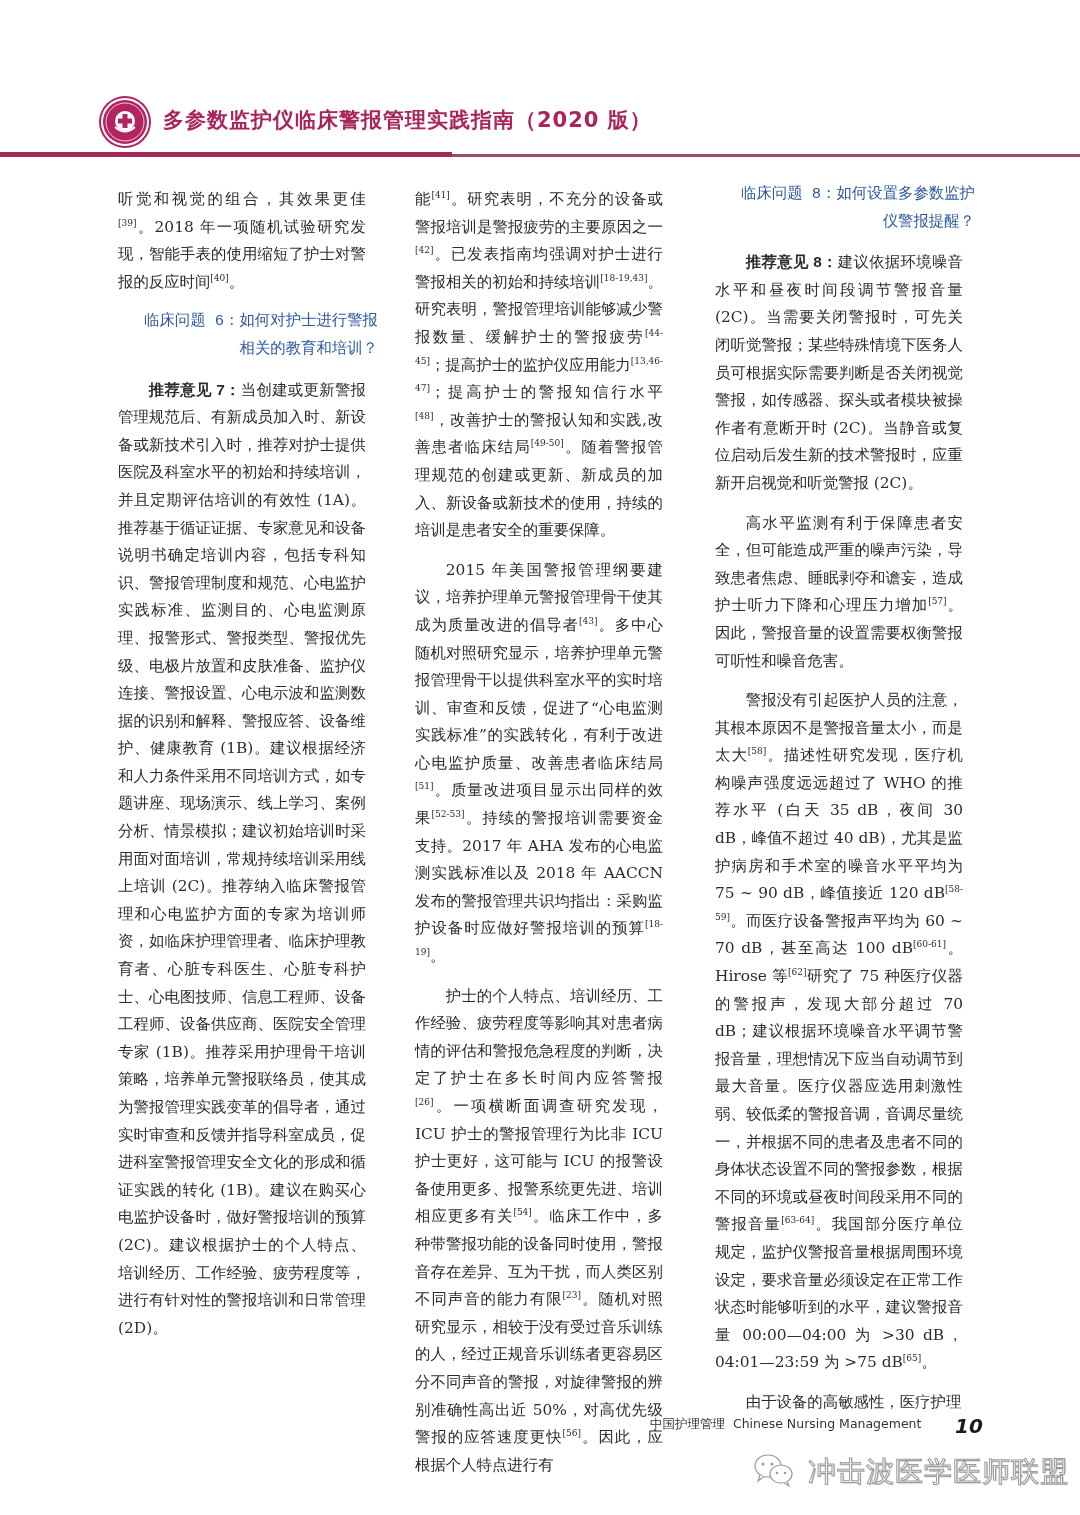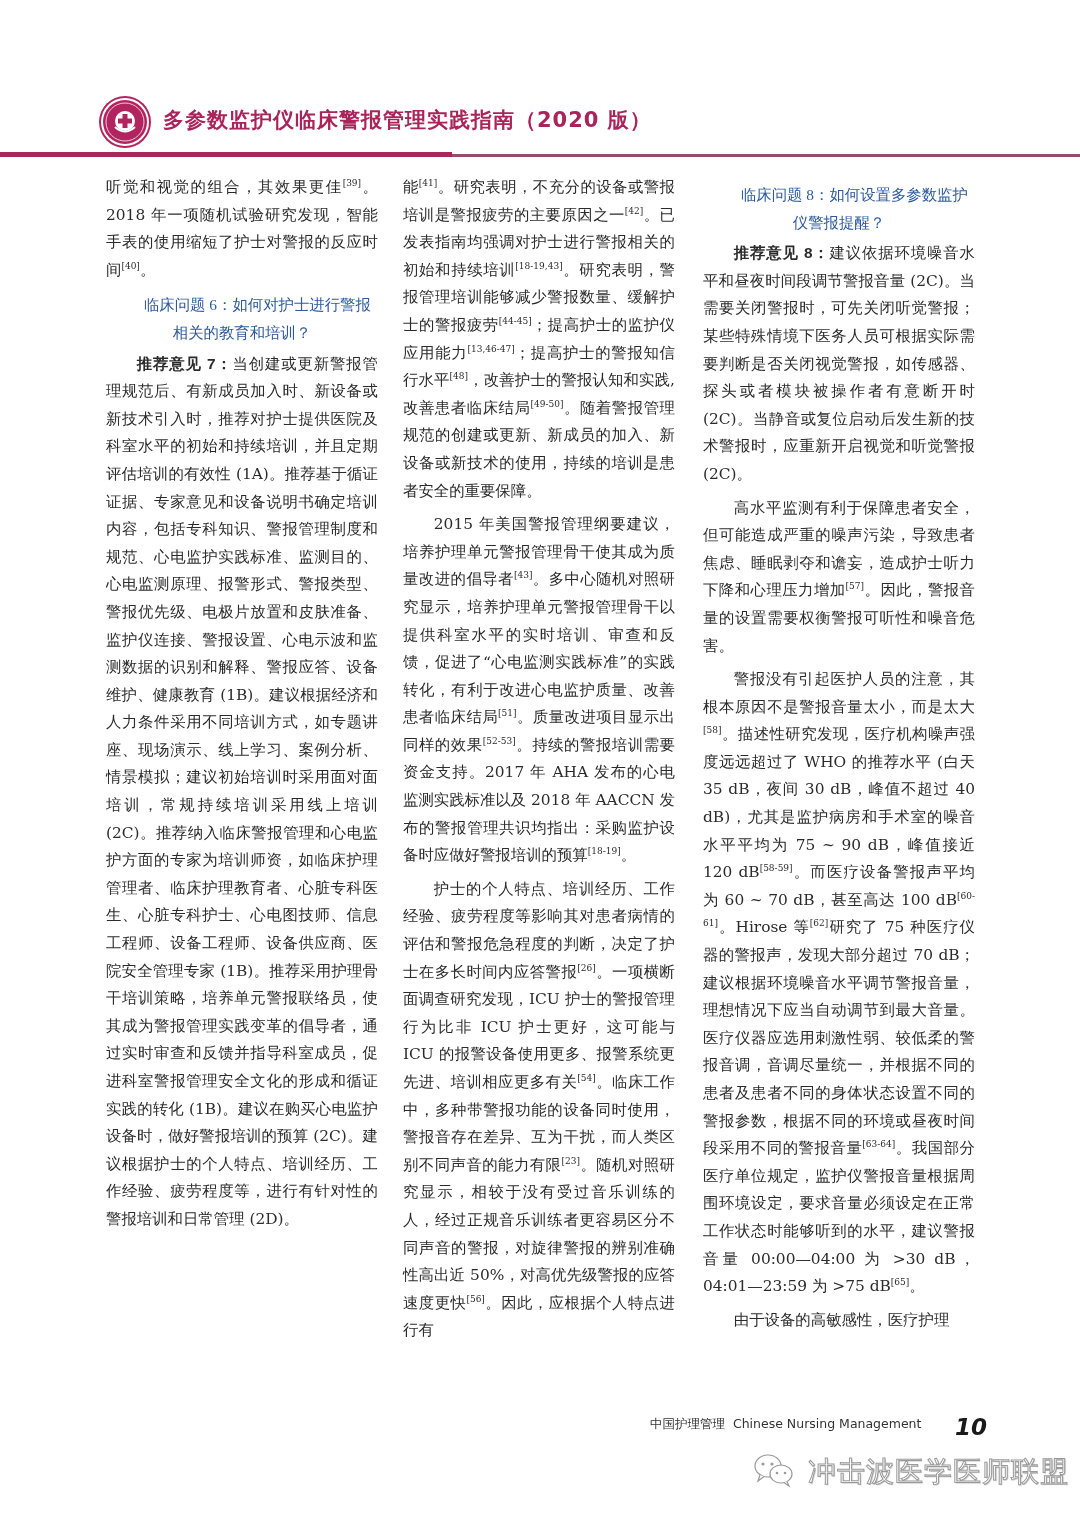--- a/index.html
+++ b/index.html
@@ -12,33 +12,33 @@
   .logo svg { display: block; }
   .journal-title { position: absolute; left: 163px; top: 90px; font-family: "DejaVu Sans", "Liberation Sans", sans-serif;
                    font-size: 21px; font-weight: bold; color: #a8245a; letter-spacing: 1px; white-space: nowrap; }
   .rule-thick { position: absolute; left: 0; top: 136px; width: 452px; height: 5px; background: #a8285c; }
   .rule-thin { position: absolute; left: 452px; top: 138px; width: 628px; height: 3px; background: #9a4a6c; }
 
   .column { position: absolute; top: 174px; width: 272px; font-size: 15.4px; line-height: 27.6px; text-align: justify; }
   .col1 { left: 106px; }
   .col2 { left: 403px; }
   .col3 { left: 703px; }
-  .column p { margin: 0; }
+  .column p { margin: 12px; }
   .column p.indent { text-indent: 2em; }
   .column p.gap { margin-top: 6px; }
-  .column h3 { margin: 7px 0 3px 0; font-family: Liberation Serif, serif; font-weight: normal;
-               font-size: 15.4px; line-height: 27.6px; color: #2e5a9c; text-indent: 2em; text-align: center; }
+  .column h3 { margin: 7px 0 3px 0; font-family: Liberation Mono, monospace; font-weight: normal;
+               font-size: 15.4px; line-height: 27.6px; color: #2e5a9c; text-indent: 2em; text-align: right; }
   .rec-label { font-family: Liberation Sans, sans-serif; font-weight: bold; color: #2b2b2b; }
   sup { font-size: 9px; line-height: 0; vertical-align: 6px; }
 
   .footer { position: absolute; left: 0; top: 1410px; width: 1080px; height: 105px; }
   .footer-journal { position: absolute; left: 650px; top: 6px; font-family: "DejaVu Sans", "Liberation Sans", sans-serif;
                     font-size: 12.5px; color: #333; white-space: nowrap; }
   .page-number { position: absolute; left: 955px; top: 4px; font-family: "DejaVu Sans", "Liberation Sans", sans-serif;
-                 font-size: 23px; font-weight: bold; font-style: italic; color: #1a1a1a; }
+                 font-size: 20px; font-weight: bold; font-style: italic; color: #1a1a1a; }
   .watermark { position: absolute; left: 752px; top: 42px; height: 40px; display: flex; align-items: center; gap: 12px; }
   .watermark-text { font-family: "DejaVu Sans", "Liberation Sans", sans-serif; font-size: 28px; color: #ffffff;
                     -webkit-text-stroke: 1px #9a9a9a; letter-spacing: 1px; white-space: nowrap;
                     text-shadow: 1px 1px 1px rgba(0,0,0,0.25); }
 </style>
 </head>
 <body>
 
 <div class="header">
   <div class="logo">

